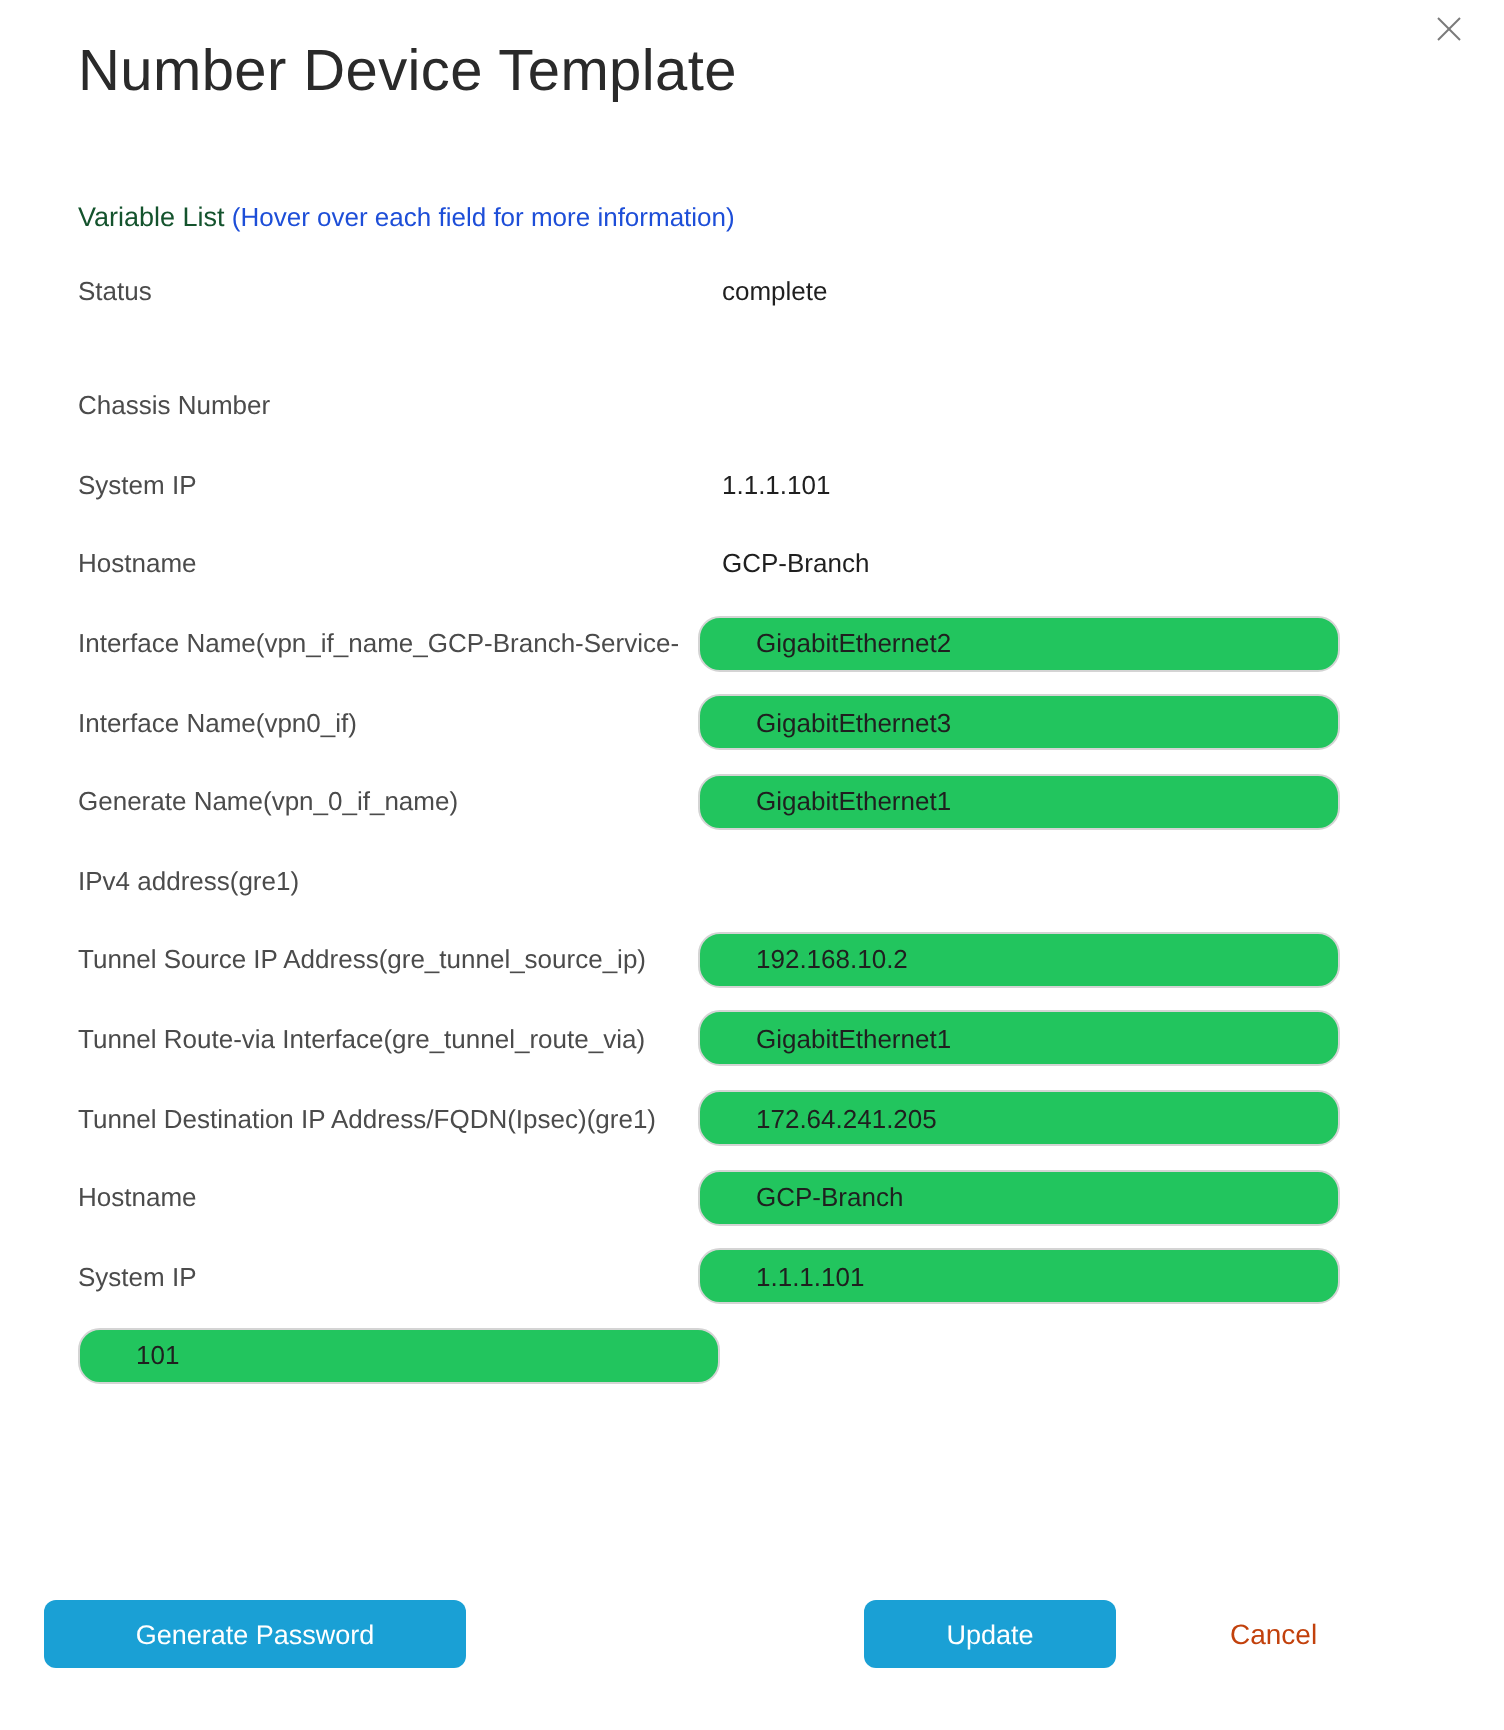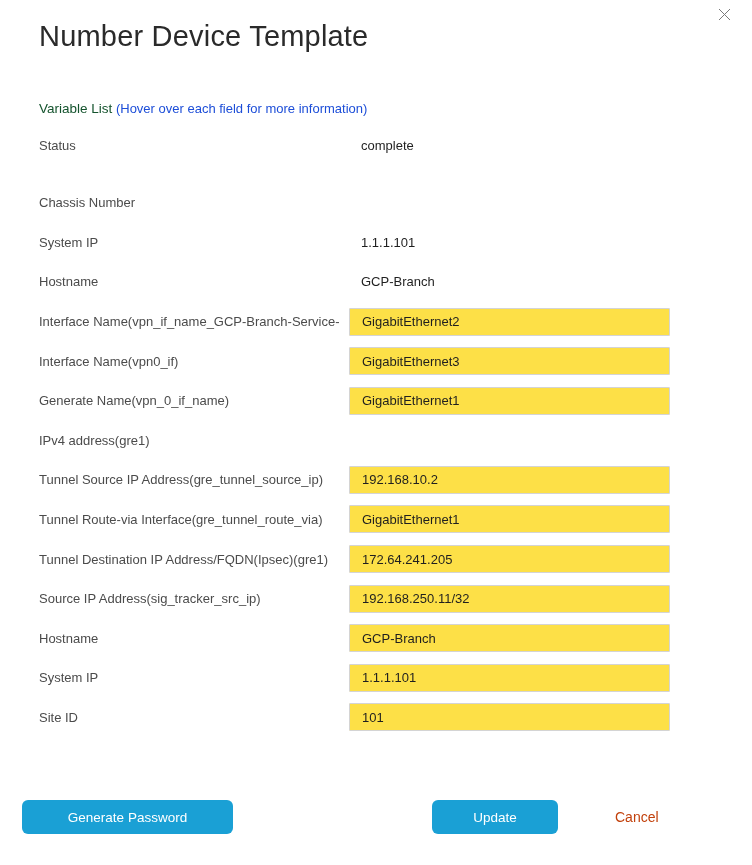--- a/index.html
+++ b/index.html
@@ -57,23 +57,23 @@
   .static-value {
     margin-left: 12px;
     font-size: 13px;
     color: #1f1f1f;
     white-space: nowrap;
   }
   .field-input {
     width: 321px;
     height: 28px;
     border: 1px solid #d4d4d4;
-    border-radius: 1px;
-    background: #fde047;
-    padding: 0 12px;
+    border-radius: 11px;
+    background: #22c55e;
+    padding: 0 28px;
     font-family: inherit;
     font-size: 13px;
     color: #1f1f1f;
     outline: none;
   }
 
   .footer { position: absolute; top: 800px; left: 0; width: 752px; height: 34px; }
   .btn {
     position: absolute;
     height: 34px;
@@ -169,37 +169,32 @@
     <div class="row">
       <div class="field-label">Tunnel Route-via Interface(gre_tunnel_route_via)</div>
       <input class="field-input" value="GigabitEthernet1" style="">
     </div>
 
     <div class="row">
       <div class="field-label">Tunnel Destination IP Address/FQDN(Ipsec)(gre1)</div>
       <input class="field-input" value="172.64.241.205" style="">
     </div>
 
-    <div class="row">
-      <div class="field-label">Source IP Address(sig_tracker_src_ip)</div>
-      <input class="field-input" value="192.168.250.11/32" style="">
-    </div>
 
     <div class="row">
       <div class="field-label">Hostname</div>
       <input class="field-input" value="GCP-Branch" style="">
     </div>
 
     <div class="row">
       <div class="field-label">System IP</div>
       <input class="field-input" value="1.1.1.101" style="">
     </div>
 
     <div class="row">
-      <div class="field-label">Site ID</div>
       <input class="field-input" value="101" style="">
     </div>
 
   </div>
 
   <div class="footer">
     <button class="btn btn-generate">Generate Password</button>
     <button class="btn btn-update">Update</button>
     <button class="link-cancel">Cancel</button>
   </div>

